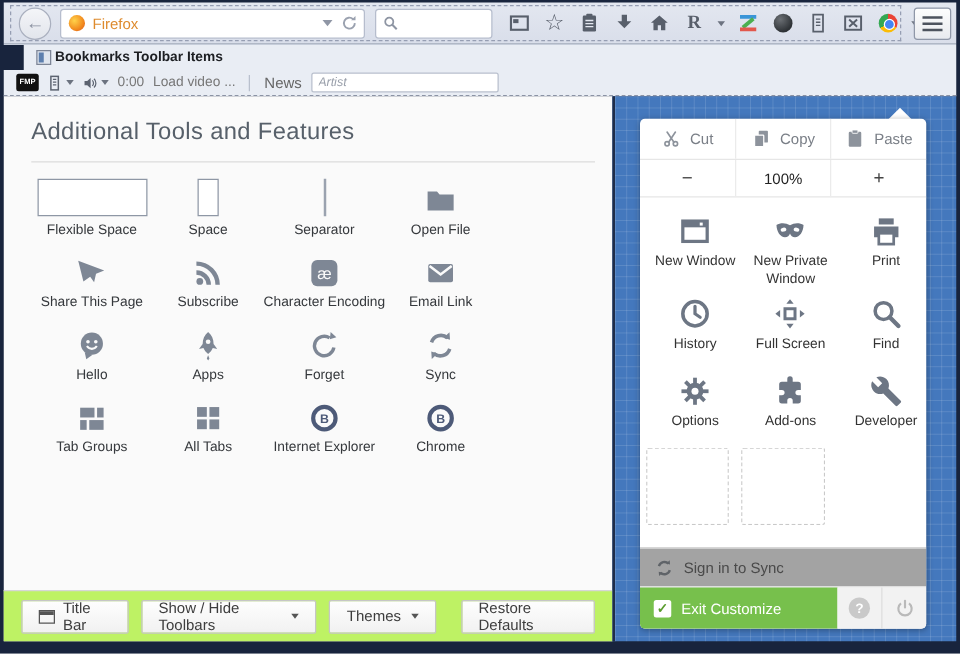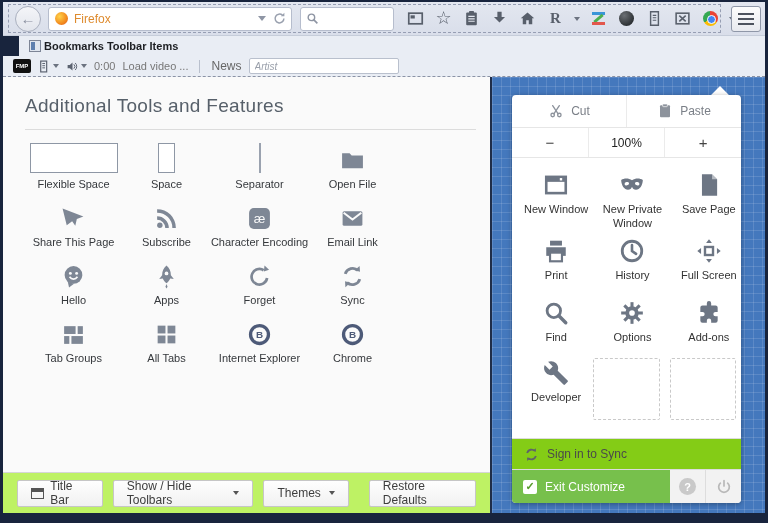--- a/index.html
+++ b/index.html
@@ -113,21 +113,21 @@
   .edit-row svg { width:16px; height:16px; color:#8d939c; }
   .zoom-row { height:30px; }
   .zoom-row .zbtn { font-size:15px; color:#444; }
   .zoom-row .zlevel { font-size:12px; color:#222; }
   .panel-grid { display:grid; grid-template-columns:repeat(3,1fr); grid-template-rows:66px 62px 60px 84px; padding-top:8px; }
   .pcell { display:flex; flex-direction:column; align-items:center; justify-content:flex-start; gap:5px; padding-top:5px;padding-left:12px; }
   .pcell .picon { color:#6d7684; height:27px; display:flex; align-items:center; }
   .pcell svg { width:26px; height:26px; }
   .pcell .plabel { font-size:11px; color:#333; text-align:center; line-height:1.25; }
   .empty-slot { margin:4px 5px 0; height:62px; border:1px dashed #c9c9c9; border-radius:2px; align-self:stretch; }
-  .signin-row { height:31px; background:#84cc16; border-top:1px solid #dcdcdc; display:flex;
+  .signin-row { height:31px; background:#a3a3a3; border-top:1px solid #dcdcdc; display:flex;
     align-items:center; gap:8px; padding-left:12px; }
   .signin-row svg { width:15px; height:15px; color:#5f6368; }
   .signin-row span { font-size:12px; color:#4a4a4a; }
   .panel-footer { height:34px; display:flex; border-top:1px solid #dcdcdc; }
   .exit-btn { flex:0 0 158px; background:#77c04c; display:flex; align-items:center; gap:8px; padding-left:11px; }
   .exit-check { width:14px; height:14px; background:#fff; border-radius:2px; font-size:11px; font-weight:bold;
     color:#5a9c2e; display:flex; align-items:center; justify-content:center; }
   .exit-btn span.xlabel { color:#fff; font-size:12px; }
   .footer-tools { flex:1; background:#f2f2f2; display:flex; }
   .ftool { flex:1; display:flex; align-items:center; justify-content:center; }
@@ -430,20 +430,27 @@
           <div>
             <svg viewBox="0 0 24 24">
               <circle cx="7" cy="18" r="2.6" fill="none" stroke="currentColor" stroke-width="2"></circle>
               <circle cx="17" cy="18" r="2.6" fill="none" stroke="currentColor" stroke-width="2"></circle>
               <path d="M8.8 16.2L17 4M15.2 16.2L7 4" stroke="currentColor" stroke-width="2" stroke-linecap="round"></path>
             </svg>
             <span class="elabel">Cut</span>
           </div>
           <div>
             <svg viewBox="0 0 24 24">
+              <rect x="9" y="2.5" width="11" height="14" rx="1" fill="currentColor"></rect>
+              <rect x="4" y="7.5" width="11" height="14" rx="1" fill="currentColor" stroke="#fff" stroke-width="1.5"></rect>
+            </svg>
+            <span class="elabel">Copy</span>
+          </div>
+          <div>
+            <svg viewBox="0 0 24 24">
               <rect x="4.5" y="3.5" width="15" height="18" rx="1.5" fill="currentColor"></rect>
               <rect x="8.5" y="1.5" width="7" height="4" rx="1" fill="currentColor" stroke="#fff" stroke-width="1"></rect>
             </svg>
             <span class="elabel">Paste</span>
           </div>
         </div>
 
         <div class="p-row3 zoom-row">
           <div class="zbtn">−</div>
           <div class="zlevel">100%</div>
@@ -463,29 +470,20 @@
           </div>
           <div class="pcell">
             <span class="picon">
               <svg viewBox="0 0 24 24">
                 <path d="M12 7.6C8.8 5.4 4.6 5.6 2 7.4c.2 5 2.8 9 6.3 9 1.9 0 3.2-1.1 3.7-2.8.5 1.7 1.8 2.8 3.7 2.8 3.5 0 6.1-4 6.3-9-2.6-1.8-6.8-2-10 .2z" fill="currentColor"></path>
                 <ellipse cx="7.2" cy="10.8" rx="2.1" ry="1.5" fill="#fff" transform="rotate(-12 7.2 10.8)"></ellipse>
                 <ellipse cx="16.8" cy="10.8" rx="2.1" ry="1.5" fill="#fff" transform="rotate(12 16.8 10.8)"></ellipse>
               </svg>
               </span>
             <span class="plabel">New Private Window</span>
-          </div>
-          <div class="pcell">
-            <span class="picon">
-              <svg viewBox="0 0 24 24">
-                <path d="M5.5 2h9.3l4.7 4.7V22H5.5z" fill="currentColor"></path>
-                <path d="M14.8 2l4.7 4.7h-4.7z" fill="#fff" opacity=".5"></path>
-              </svg>
-              </span>
-            <span class="plabel">Save Page</span>
           </div>
 
           <div class="pcell">
             <span class="picon">
               <svg viewBox="0 0 24 24">
                 <rect x="6.5" y="2.5" width="11" height="4.5" fill="currentColor"></rect>
                 <path d="M3 8.5h18v8h-18z" fill="currentColor"></path>
                 <rect x="6.5" y="13.5" width="11" height="8" fill="#fff" stroke="currentColor" stroke-width="2"></rect>
               </svg>
               </span>

